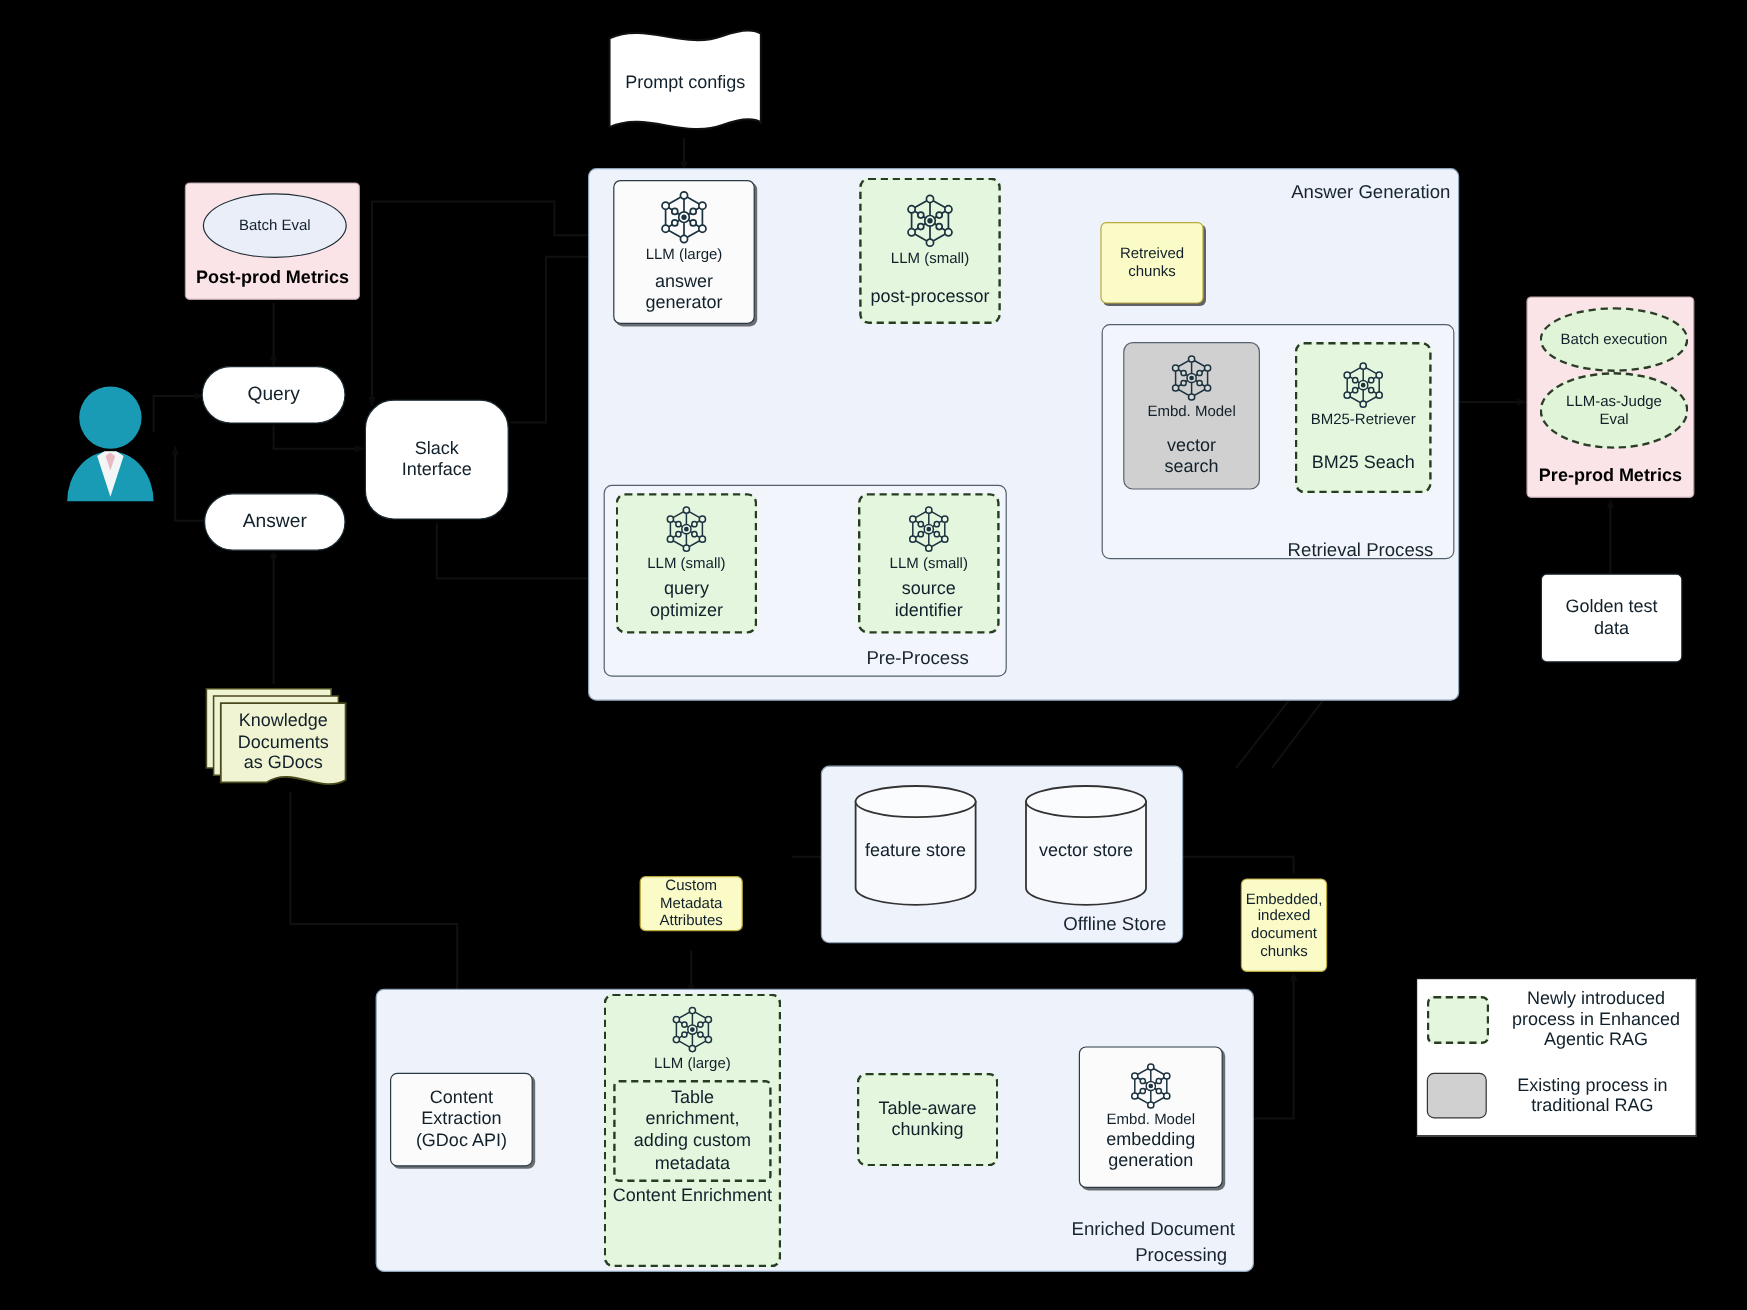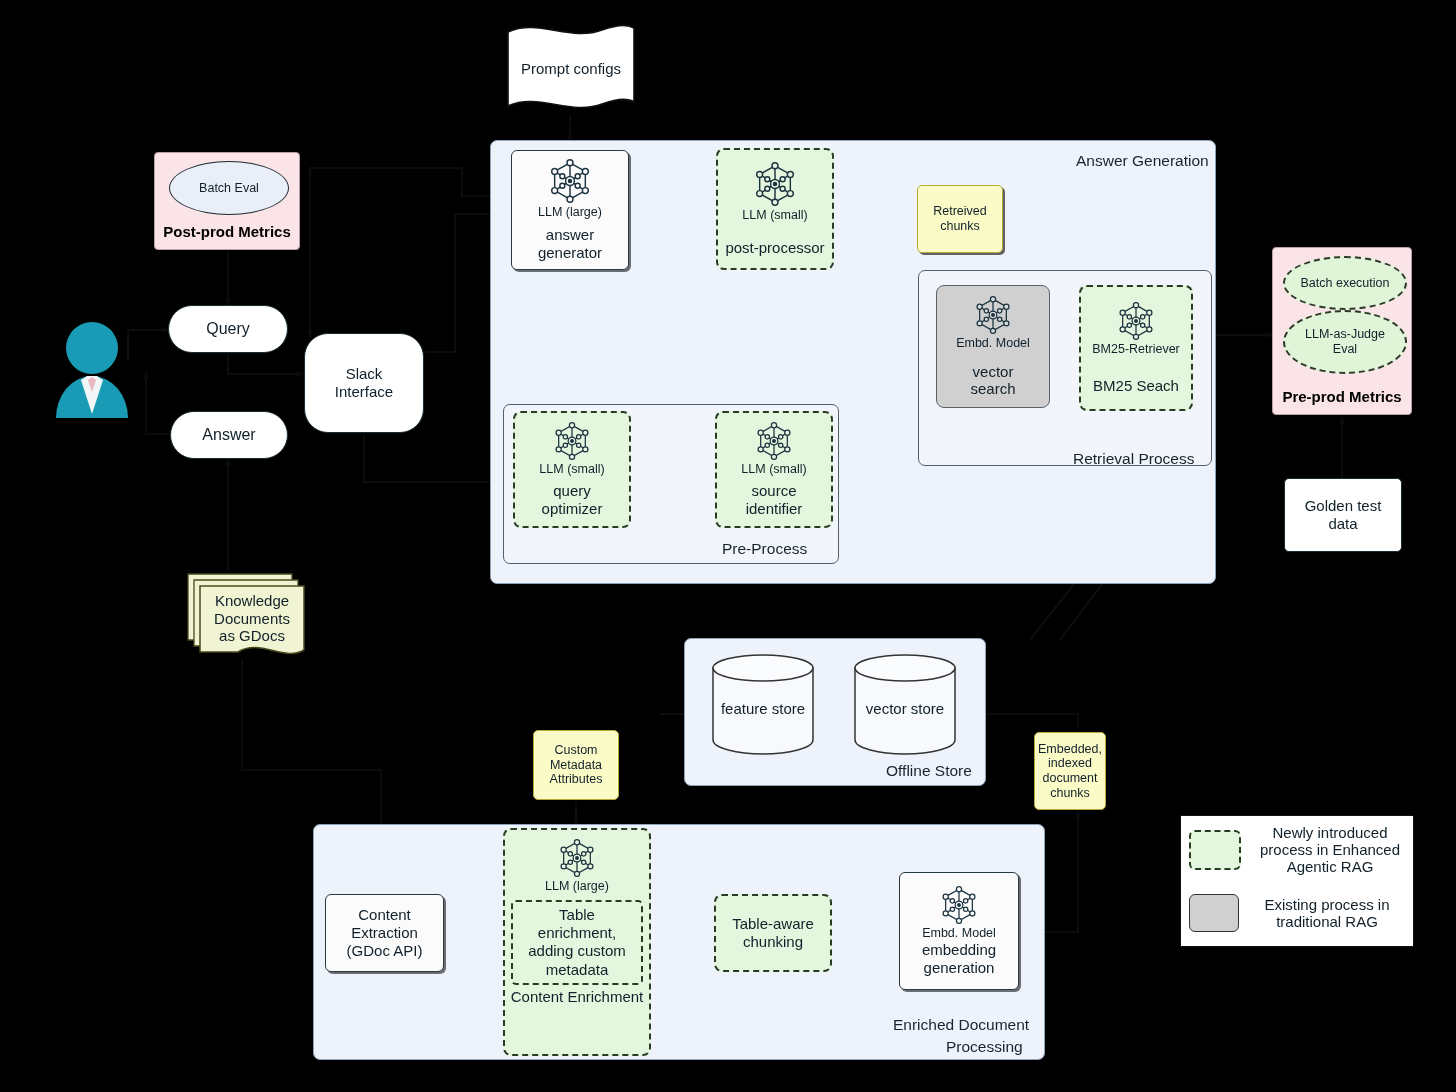--- a/index.html
+++ b/index.html
@@ -137,21 +137,21 @@
 
   <div class="node pill" style="left:170px;top:411px;width:118px;height:48px;">
     <span class="lbl-big">Answer</span>
   </div>
 
   <div class="node plain-box" style="left:304px;top:333px;width:120px;height:100px;border-radius:24px;">
     <span class="lbl-mid">Slack</span>
     <span class="lbl-mid">Interface</span>
   </div>
 
-  <div class="node" style="left:180px;top:566px;width:126px;height:98px;">
+  <div class="node" style="left:164px;top:566px;width:126px;height:98px;">
     <svg viewBox="0 0 126 98" width="126" height="98">
       <path d="M8,8 L112,8 L112,74 C92,86 70,62 48,74 L8,74 Z" fill="#f1f4d2" stroke="#4a4a1e" stroke-width="1.3"></path>
       <path d="M14,14 L118,14 L118,80 C98,92 76,68 54,80 L14,80 Z" fill="#f1f4d2" stroke="#4a4a1e" stroke-width="1.3"></path>
       <path d="M20,20 L124,20 L124,84 C104,96 80,72 58,86 L20,86 Z" fill="#f1f4d2" stroke="#4a4a1e" stroke-width="1.5"></path>
     </svg>
     <div style="position:absolute;left:20px;top:26px;width:104px;text-align:center;">
       <div class="lbl-mid">Knowledge</div>
       <div class="lbl-mid">Documents</div>
       <div class="lbl-mid">as GDocs</div>
     </div>
@@ -344,21 +344,21 @@
   </div>
 
   <div class="node" style="left:849px;top:652px;width:112px;height:104px;">
     <svg viewBox="0 0 112 104" width="112" height="104">
       <path d="M6,16 L6,88 C6,96 30,102 56,102 C82,102 106,96 106,88 L106,16 Z" fill="#f7f9fd" stroke="#333" stroke-width="1.5"></path>
       <ellipse cx="56" cy="16" rx="50" ry="13" fill="#fbfcfe" stroke="#333" stroke-width="1.5"></ellipse>
     </svg>
     <span class="lbl-mid" style="position:absolute;top:48px;width:112px;">vector store</span>
   </div>
 
-  <div class="node note-yellow" style="left:533px;top:730px;width:86px;height:70px;">
+  <div class="node note-yellow" style="left:533px;top:730px;width:86px;height:46px;">
     <span class="lbl-small">Custom</span>
     <span class="lbl-small">Metadata</span>
     <span class="lbl-small">Attributes</span>
   </div>
 
   <div class="node note-yellow" style="left:1034px;top:732px;width:72px;height:78px;">
     <span class="lbl-small">Embedded,</span>
     <span class="lbl-small">indexed</span>
     <span class="lbl-small">document</span>
     <span class="lbl-small">chunks</span>

